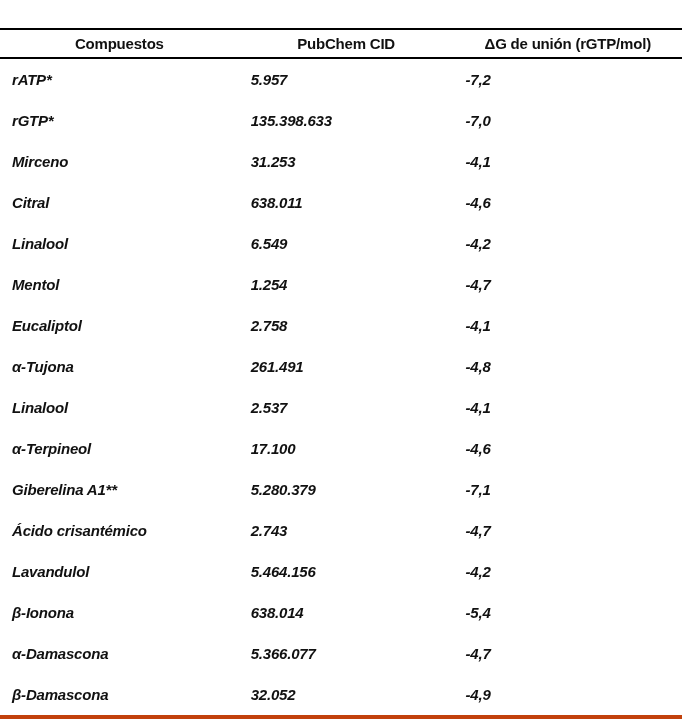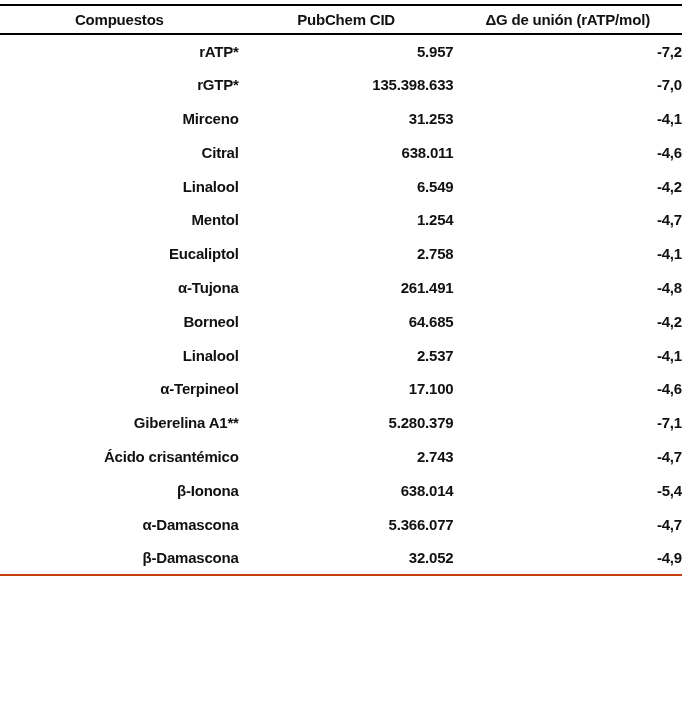--- a/index.html
+++ b/index.html
@@ -16,21 +16,22 @@
   }
   .page {
     padding-top: 4px;
     width: 682px;
   }
   table.compounds {
     width: 682px;
     border-collapse: collapse;
     table-layout: fixed;
     border-top: 2px solid #000000;
-    border-bottom: 2px solid #c2410c;
+    border-bottom: 4px solid #c2410c;
+    margin-top: 24px;
   }
   col.c-compound { width: 35%; }
   col.c-cid      { width: 31.5%; }
   col.c-dg       { width: 33.5%; }
 
   thead tr {
     height: 29px;
     border-bottom: 2px solid #000000;
   }
   th {
@@ -41,41 +42,42 @@
     vertical-align: middle;
     padding: 0;
   }
   tbody tr {
     height: 33.8px;
   }
   td {
     font-size: 15px;
     font-weight: 700;
     letter-spacing: -0.2px;
-    text-align: right;
+    text-align: left;
     vertical-align: middle;
-    padding: 0;
+    padding: 12px;
     white-space: nowrap;
+    font-style: italic;
   }
 </style>
 </head>
 <body>
 
 <div class="page">
   <table class="compounds">
     <colgroup>
       <col class="c-compound">
       <col class="c-cid">
       <col class="c-dg">
     </colgroup>
     <thead>
       <tr>
         <th>Compuestos</th>
         <th>PubChem CID</th>
-        <th>ΔG de unión (rATP/mol)</th>
+        <th>ΔG de unión (rGTP/mol)</th>
       </tr>
     </thead>
     <tbody>
   <tr>
     <td>rATP*</td>
     <td>5.957</td>
     <td>-7,2</td>
   </tr>
 
   <tr>
@@ -115,25 +117,20 @@
     <td>2.758</td>
     <td>-4,1</td>
   </tr>
 
   <tr>
     <td>α-Tujona</td>
     <td>261.491</td>
     <td>-4,8</td>
   </tr>
 
-  <tr>
-    <td>Borneol</td>
-    <td>64.685</td>
-    <td>-4,2</td>
-  </tr>
 
   <tr>
     <td>Linalool</td>
     <td>2.537</td>
     <td>-4,1</td>
   </tr>
 
 
   <tr>
     <td>α-Terpineol</td>
@@ -146,20 +143,25 @@
     <td>5.280.379</td>
     <td>-7,1</td>
   </tr>
 
   <tr>
     <td>Ácido crisantémico</td>
     <td>2.743</td>
     <td>-4,7</td>
   </tr>
 
+  <tr>
+    <td>Lavandulol</td>
+    <td>5.464.156</td>
+    <td>-4,2</td>
+  </tr>
 
   <tr>
     <td>β-Ionona</td>
     <td>638.014</td>
     <td>-5,4</td>
   </tr>
 
   <tr>
     <td>α-Damascona</td>
     <td>5.366.077</td>

